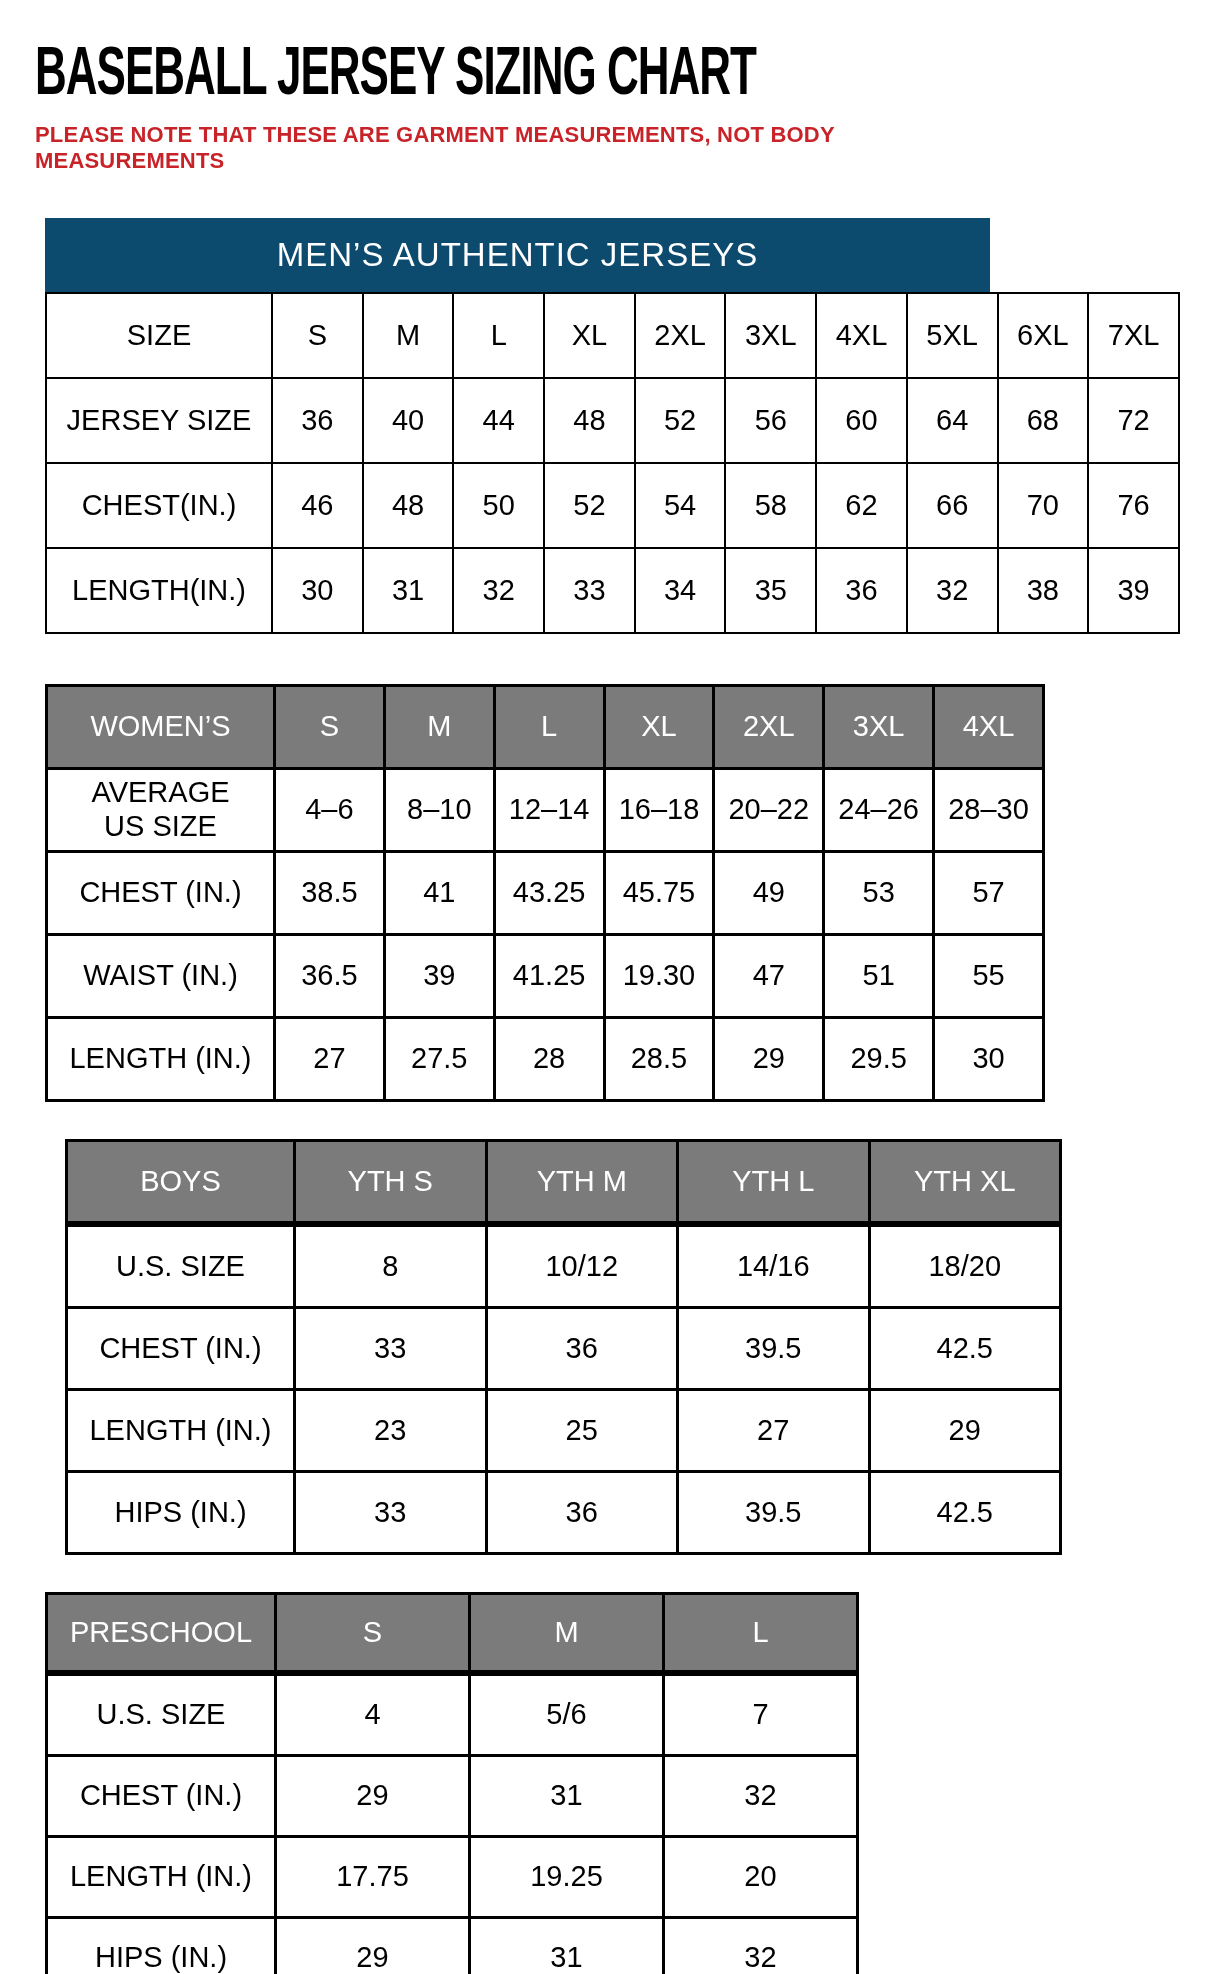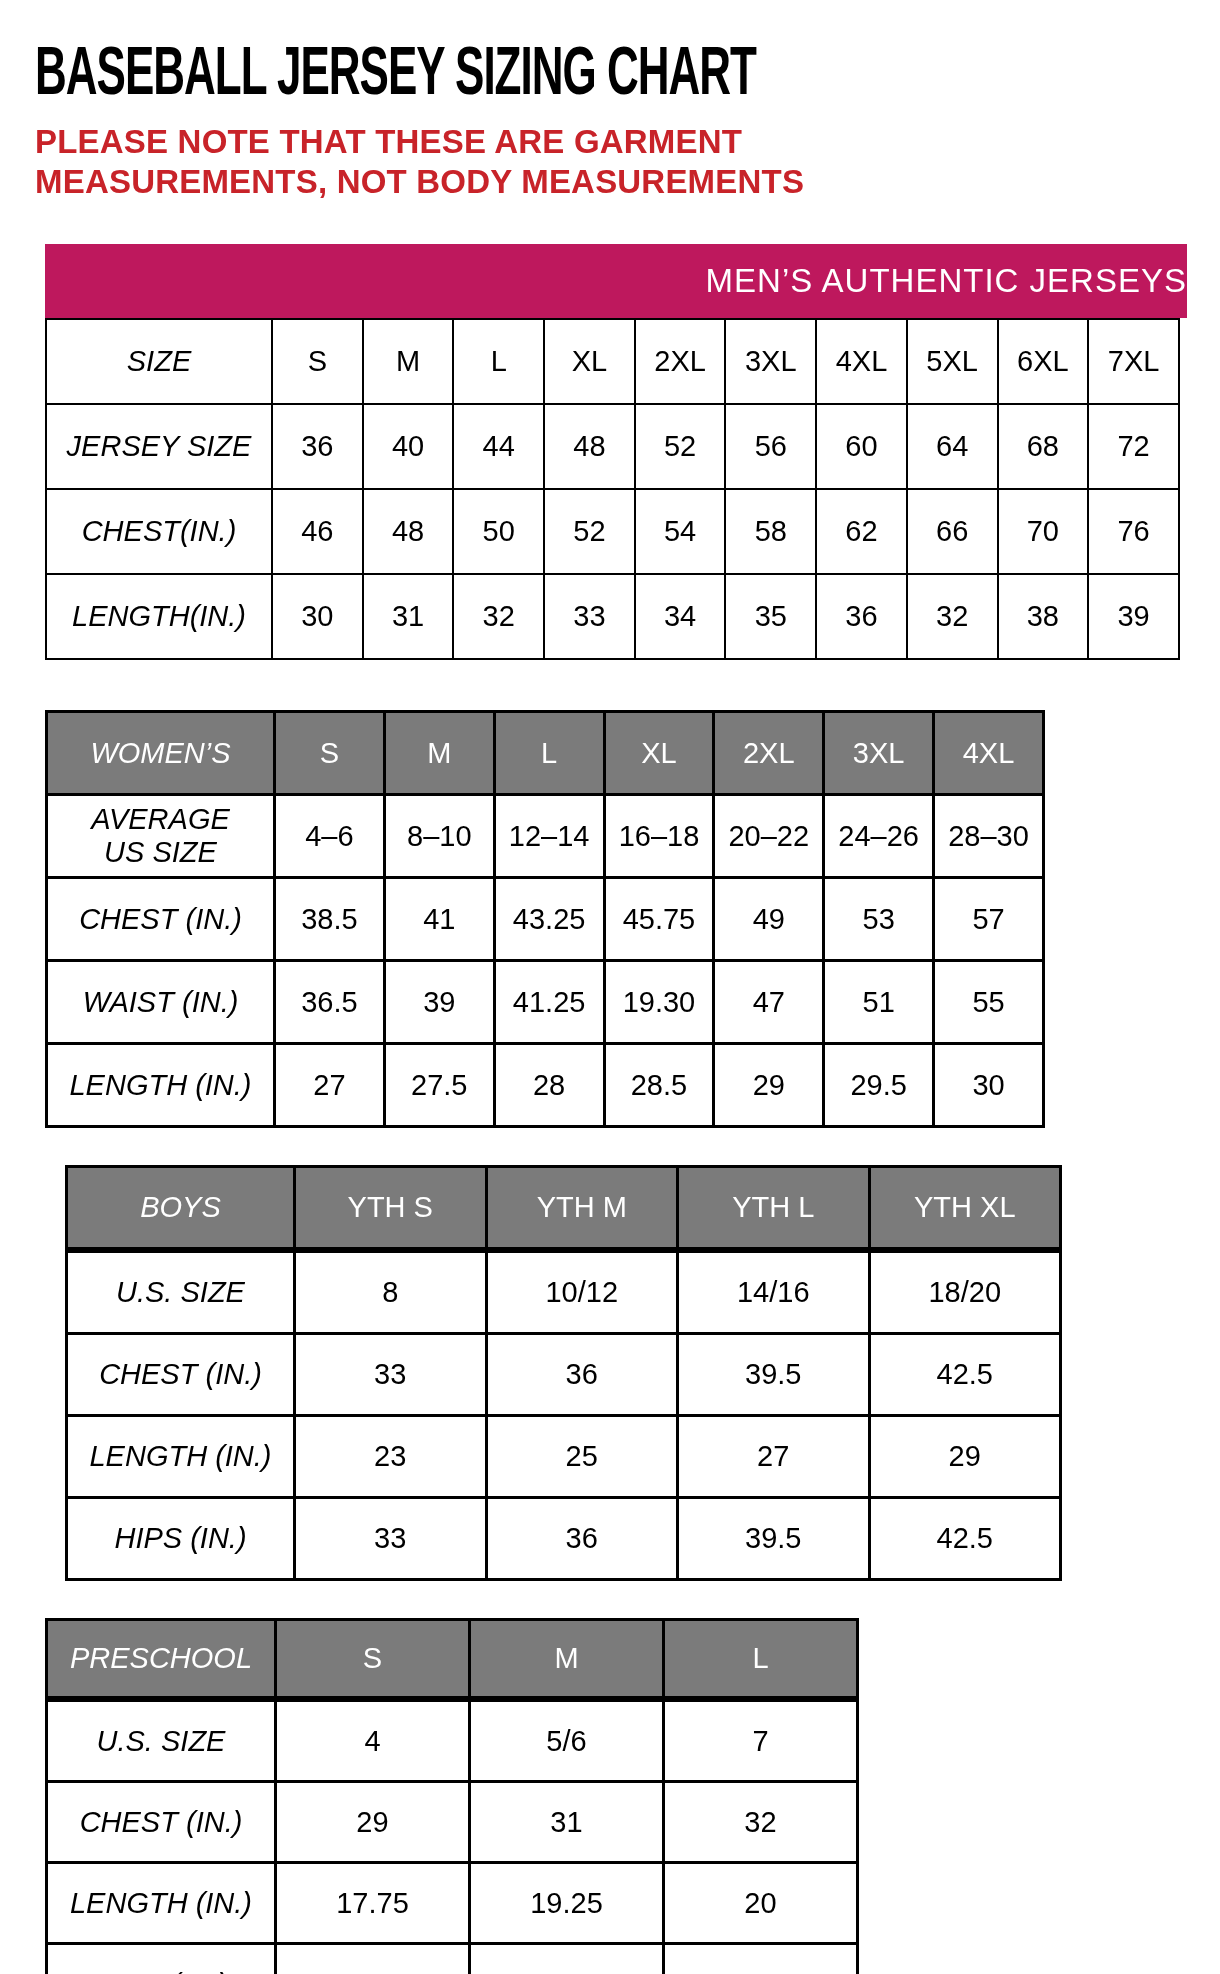--- a/index.html
+++ b/index.html
@@ -22,50 +22,50 @@
     font-weight: 900;
     letter-spacing: -1px;
     transform: scaleY(1.55);
     transform-origin: 0 0;
     white-space: nowrap;
   }
   .note {
     margin: 12px 0 0 35px;
     width: 900px;
     color: #c82329;
-    font-size: 33px;
+    font-size: 22px;
     font-weight: 700;
     line-height: 1.2;
     letter-spacing: 0.2px;
   }
   .section { margin-left: 45px; }
   .mens-banner {
     margin-top: 43px;
-    width: 1142px;
+    width: 945px;
     height: 74px;
     line-height: 74px;
-    background: #be185d;
+    background: #0c4a6e;
     color: #ffffff;
-    text-align: right;
+    text-align: center;
     font-size: 33px;
     letter-spacing: 1px;
   }
   table {
     border-collapse: collapse;
     table-layout: fixed;
   }
   td {
     border: 2px solid #000;
     text-align: center;
     vertical-align: middle;
     font-size: 29px;
     padding: 0;
     overflow: hidden;
   }
-  .lab { white-space: pre-line; line-height: 1.15; font-style: italic; }
+  .lab { white-space: pre-line; line-height: 1.15; }
   
   .tbl-mens { width: 1135px; }
   .tbl-mens td { height: 83px; }
   
   tr.ghead td {
     background: #7b7b7b;
     color: #ffffff;
   }
   
   .tbl-womens { width: 1000px; margin-top: 50px; padding-left: 9px; }

